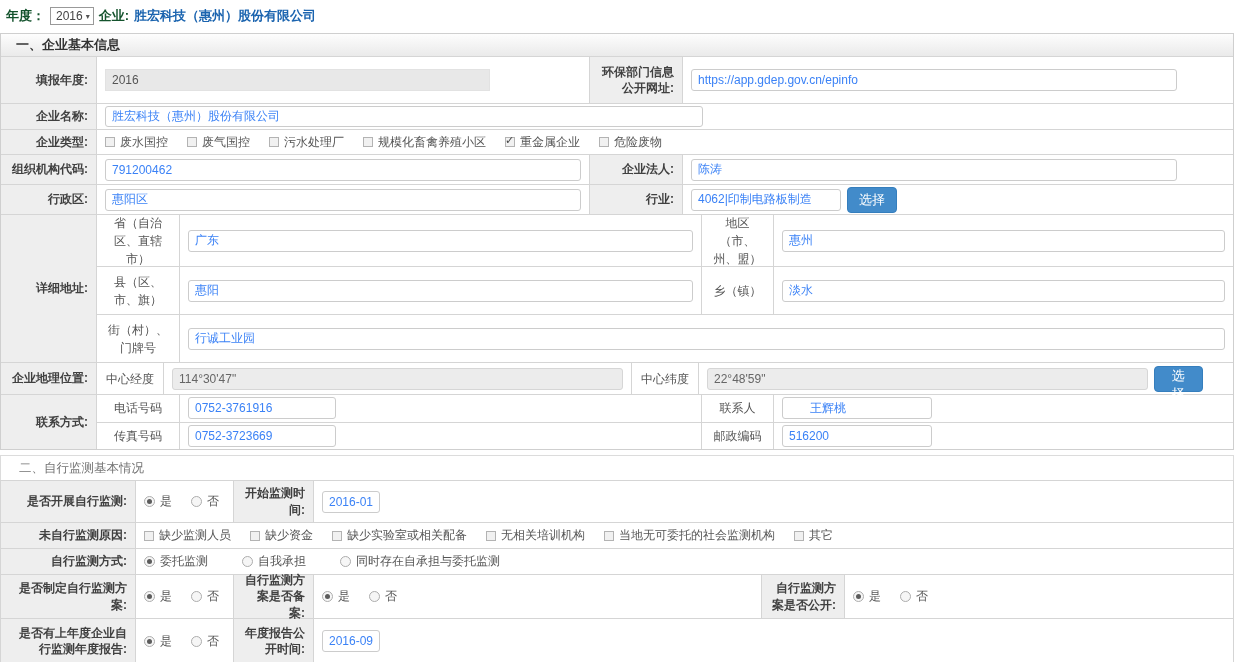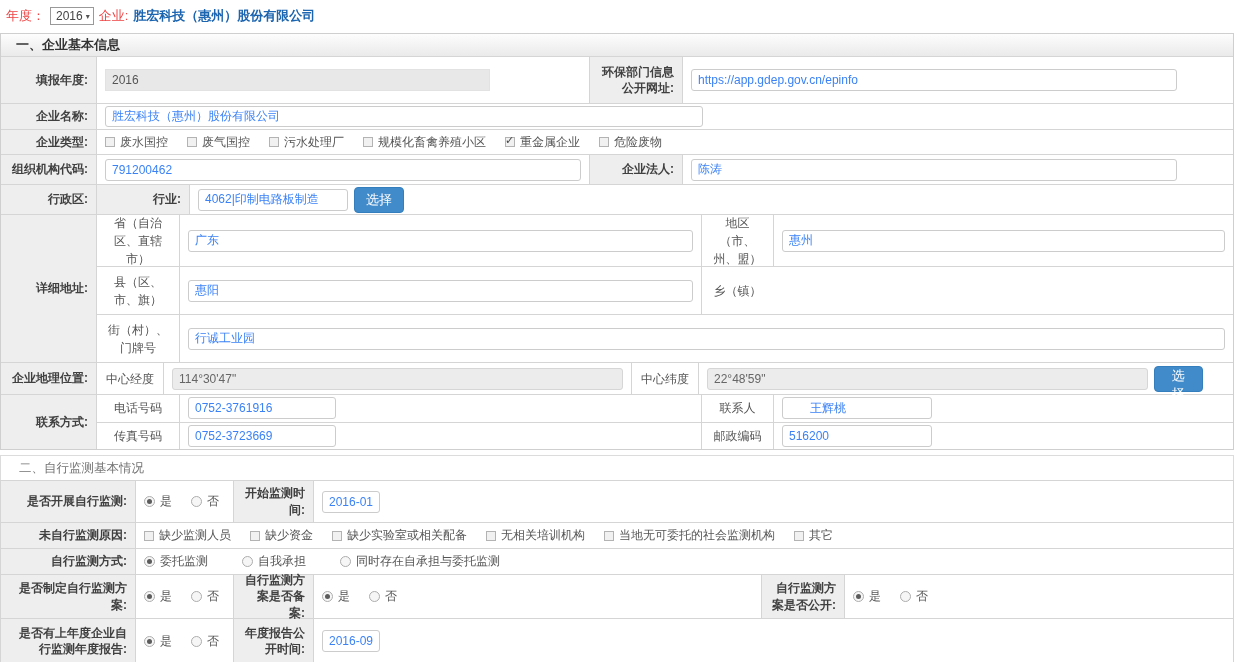--- a/index.html
+++ b/index.html
@@ -4,21 +4,21 @@
 <style>
   * { box-sizing: border-box; margin: 0; padding: 0; }
   html,body { background:#fff; }
   body {
     width: 1234px; height: 662px; overflow: hidden;
     font-family: "Liberation Sans", "DejaVu Sans", sans-serif;
     font-size: 12px; color: #333;
   }
   
   .topbar { height: 28px; display: flex; align-items: center; padding: 4px 4px 0 6px; gap: 5px; }
-  .tlabel { font-weight: normal; font-size: 13px; color: #ef4444; white-space: nowrap; }
+  .tlabel { font-weight: bold; font-size: 13px; color: #14532d; white-space: nowrap; }
   .year-select { display: inline-flex; align-items: center; border: 1px solid #999; background: #fff;
                  height: 18px; padding: 0 3px 0 5px; gap: 3px; color: #444; cursor: default; }
   .year-select .caret { font-size: 8px; color: #555; }
   .company-link { font-weight: bold; font-size: 13px; color: #1b64af; text-decoration: none; }
   
   .panel { margin-top: 5px; border: 1px solid #cfcfcf; }
   .panel-header { height: 23px; line-height: 22px; padding-left: 15px; font-weight: bold; font-size: 13px;
                   color: #333; background: linear-gradient(#fdfdfd, #eaeaea); border-bottom: 1px solid #d5d5d5; }
   
   .row { display: flex; border-bottom: 1px solid #d5d5d5; align-items: stretch; }
@@ -132,20 +132,23 @@
       </div>
       <div class="cell val" style="flex:1">
         <input class="inp" style="width: 486px;" value="陈涛">
       </div>
     </div>
 
     <div class="row" style="height:30px">
       <div class="cell first lab" style="width:95px">
         <span>行政区:</span>
       </div>
+      <div class="cell val" style="width:493px">
+        <input class="inp" style="width: 485px;" value="惠阳区">
+      </div>
       <div class="cell lab" style="width:93px">
         <span>行业:</span>
       </div>
       <div class="cell val" style="flex:1">
         <input class="inp" style="width: 150px;" value="4062|印制电路板制造">
         <button class="btn-blue">选择</button>
       </div>
     </div>
 
     <div class="row" style="height:148px">
@@ -170,20 +173,23 @@
         <div class="subrow" style="height:50px">
           <div class="cell sublab" style="width:83px">
             <span>县（区、市、旗）</span>
           </div>
           <div class="cell val" style="width:522px">
             <input class="inp" style="width: 506px; font-family: Liberation Mono, monospace;" value="惠阳">
           </div>
           <div class="cell sublab" style="width:72px">
             <span>乡（镇）</span>
           </div>
+          <div class="cell val" style="flex:1">
+            <input class="inp" style="width: 448px;" value="淡水">
+          </div>
         </div>
         <div class="subrow" style="height:46px">
           <div class="cell sublab" style="width:83px">
             <span>街（村）、门牌号</span>
           </div>
           <div class="cell val" style="flex:1">
             <input class="inp" style="width: 1040px;" value="行诚工业园">
           </div>
         </div>
       </div>

